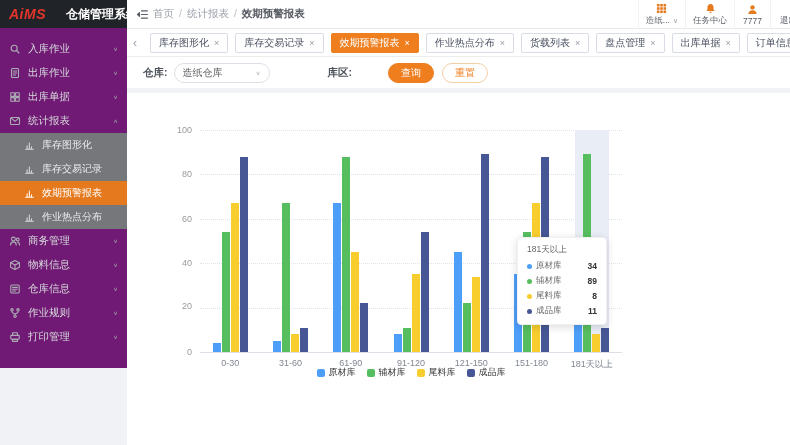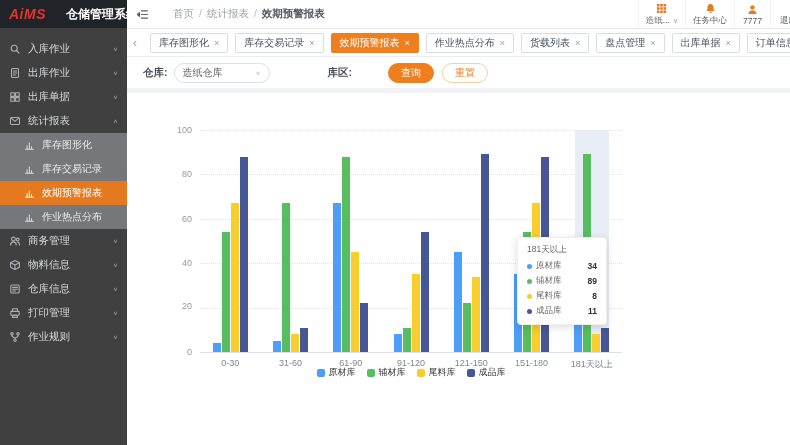--- a/index.html
+++ b/index.html
@@ -1,21 +1,21 @@
 <!DOCTYPE html>
 <html><head>
 <meta charset="utf-8">
 <style>
   * { margin:0; padding:0; box-sizing:border-box; }
   html,body { width:790px; height:445px; overflow:hidden; background:#F0F2F5;
     font-family:"Liberation Sans","DejaVu Sans",sans-serif; }
   .app { position:relative; width:790px; height:445px; }
 
   
-  .sidebar { position:absolute; left:0; top:0; width:127px; height:445px; background:#404040; }
+  .sidebar { position:absolute; left:0; top:0; width:127px; height:368px; background:#701a75; }
   .logo { height:28px; background:#202328; display:flex; align-items:center; padding-left:9px; white-space:nowrap; }
   .logo-red { color:#E5342A; font-weight:bold; font-style:italic; font-size:14px; letter-spacing:.5px; }
   .logo-rest { color:#FFFFFF; font-weight:bold; font-size:12px; margin-left:20px; }
   #side-menu { padding-top:9px; }
   .mi { height:24px; display:flex; align-items:center; padding:0 9px; cursor:pointer; color:#D6D8DA; }
   .mi .ic { width:12px; height:12px; margin-right:7px; color:#ABAEB3; flex:0 0 auto; display:inline-flex; }
   .mi .lbl { font-size:10.5px; flex:1 1 auto; white-space:nowrap; overflow:hidden; }
   .mi .chev { font-size:7px; color:#9B9EA3; transform:scaleY(.8); }
   .submenu { background:#75777B; }
   .mi.sub { padding-left:24px; color:#ECECEC; }
@@ -23,21 +23,21 @@
   .mi.sub .lbl { font-size:10px; }
   .mi.sub.active { background:#E5791E; color:#FFFFFF; }
   .mi.sub.active .ic { color:#FFFFFF; }
 
   
   .main { position:absolute; left:127px; top:0; width:663px; height:445px; overflow:hidden; }
 
   .topbar { position:relative; height:29px; background:#FFFFFF; border-bottom:1px solid #E8E8E8;
     display:flex; align-items:center; }
   .collapse { margin-left:9px; color:#5A5E66; display:inline-flex; cursor:pointer; }
-  #breadcrumb { margin-left:24px; font-size:10.5px; color:#9A9FA8; white-space:nowrap; }
+  #breadcrumb { margin-left:4px; font-size:10.5px; color:#9A9FA8; white-space:nowrap; }
   #breadcrumb .sep { margin:0 5px; color:#B8BCC4; }
   #breadcrumb .crumb { color:#9A9FA8; cursor:pointer; }
   #breadcrumb .crumb.cur { color:#575B63; font-weight:bold; cursor:default; }
   #topright { position:absolute; right:-16px; top:0; height:29px; display:flex; }
   .tr-item { display:flex; flex-direction:column; align-items:center; justify-content:center;
     padding:0 7px; border-left:1px solid #F2F2F2; cursor:pointer; min-width:36px; }
   .tr-item .tic { color:#E5791E; height:11px; display:inline-flex; }
   .tr-item .tlbl { font-size:8.5px; color:#5A5E66; margin-top:1px; white-space:nowrap; }
   .tr-item .tcaret { font-size:7px; color:#9B9EA3; margin-left:3px; }
 
@@ -205,38 +205,38 @@
               <rect x="1.8" y="2" width="8.4" height="8" rx="1"></rect>
               <path d="M3.6 4.4h4.8M3.6 6.2h4.8M3.6 8h3"></path>
             </svg>
           </span>
           <span class="lbl">仓库信息</span>
           <span class="chev">∨</span>
         </div>
         <div class="mi">
           <span class="ic">
             <svg width="12" height="12" viewBox="0 0 12 12" fill="none" stroke="currentColor" stroke-width="1.1" stroke-linecap="round" stroke-linejoin="round">
-              <path d="M3.6 4.4V1.8h4.8v2.6"></path>
-              <rect x="1.8" y="4.4" width="8.4" height="3.8" rx=".6"></rect>
-              <rect x="3.6" y="8.2" width="4.8" height="2.2"></rect>
-            </svg>
-          </span>
-          <span class="lbl">打印管理</span>
-          <span class="chev">∨</span>
-        </div>
-        <div class="mi">
-          <span class="ic">
-            <svg width="12" height="12" viewBox="0 0 12 12" fill="none" stroke="currentColor" stroke-width="1.1" stroke-linecap="round" stroke-linejoin="round">
               <circle cx="3" cy="2.8" r="1.2"></circle>
               <circle cx="9" cy="2.8" r="1.2"></circle>
               <circle cx="6" cy="9.2" r="1.2"></circle>
               <path d="M3 4v1c0 1.4 3 1 3 2.6M9 4v1c0 1.4-3 1-3 2.6"></path>
             </svg>
           </span>
           <span class="lbl">作业规则</span>
+          <span class="chev">∨</span>
+        </div>
+        <div class="mi">
+          <span class="ic">
+            <svg width="12" height="12" viewBox="0 0 12 12" fill="none" stroke="currentColor" stroke-width="1.1" stroke-linecap="round" stroke-linejoin="round">
+              <path d="M3.6 4.4V1.8h4.8v2.6"></path>
+              <rect x="1.8" y="4.4" width="8.4" height="3.8" rx=".6"></rect>
+              <rect x="3.6" y="8.2" width="4.8" height="2.2"></rect>
+            </svg>
+          </span>
+          <span class="lbl">打印管理</span>
           <span class="chev">∨</span>
         </div>
       </nav>
   </aside>
 
   <div class="main">
 
     <header class="topbar">
       <span class="collapse" id="collapse-ic">
           <svg width="13" height="13" viewBox="0 0 12 12" fill="none" stroke="currentColor" stroke-width="1.1" stroke-linecap="round" stroke-linejoin="round">

